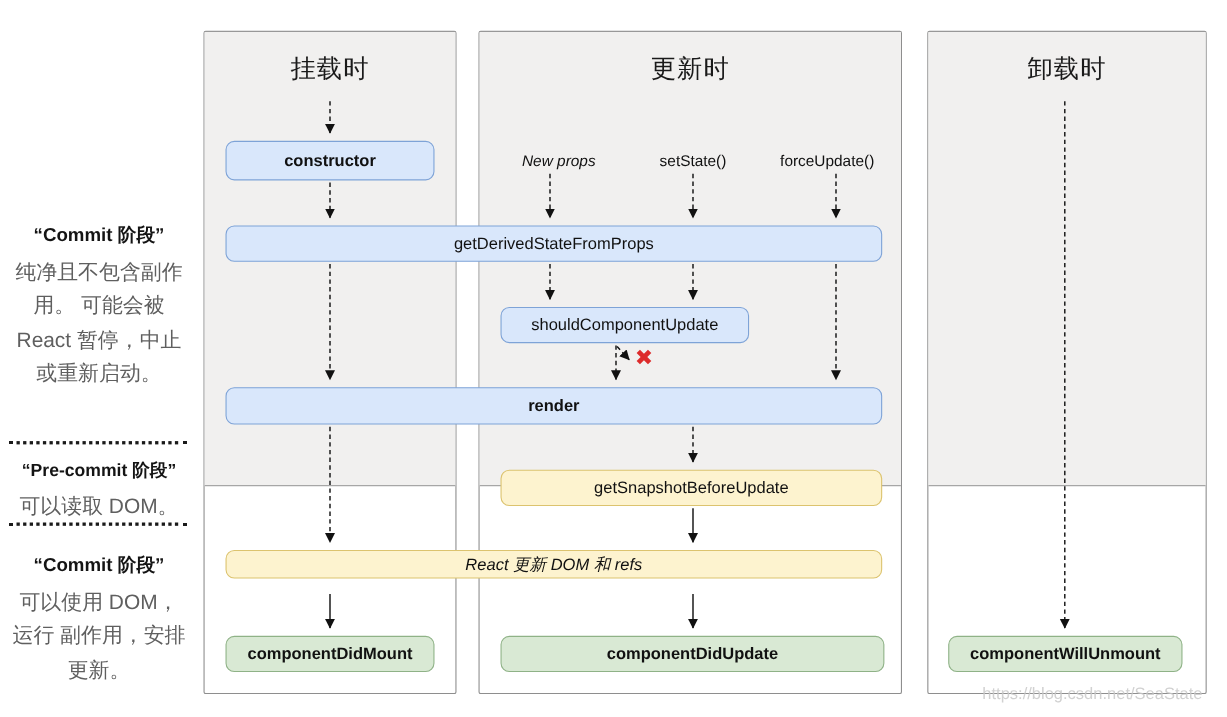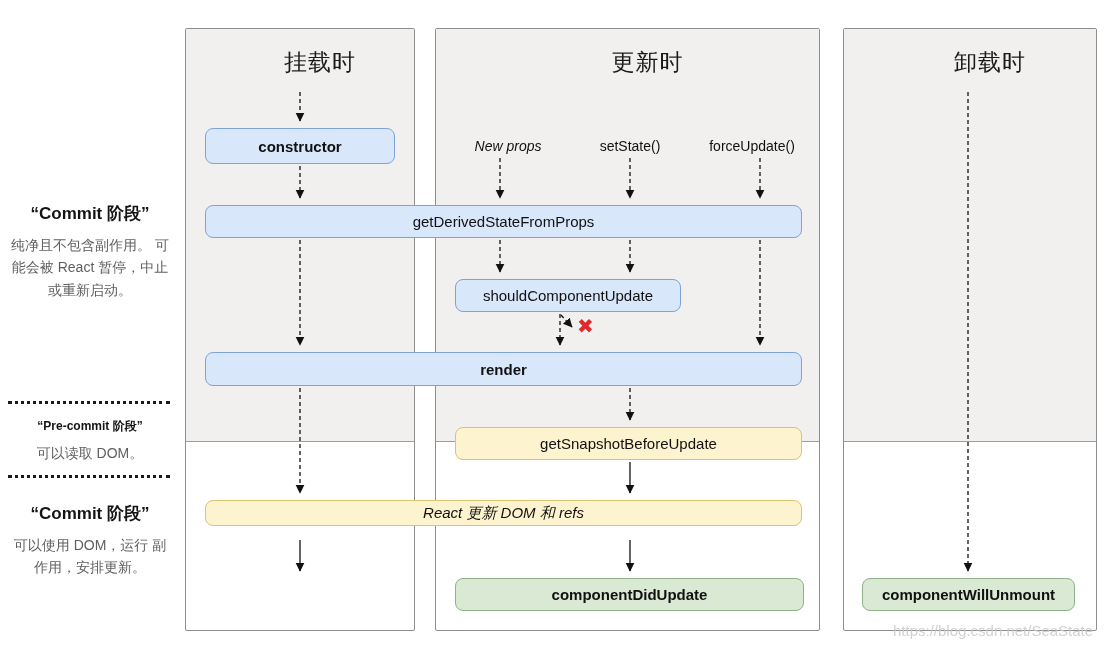--- a/index.html
+++ b/index.html
@@ -3,59 +3,59 @@
 <meta charset="utf-8">
 <style>
   html,body{margin:0;padding:0;background:#fff;}
   .canvas{
     position:relative;width:1115px;height:652px;background:#fff;overflow:hidden;
     font-family:"Liberation Sans","DejaVu Sans",sans-serif;color:#111;
   }
   
   .col{position:absolute;top:28px;height:603px;background:#fff;border:1.5px solid #8e8e8e;border-radius:2px;box-sizing:border-box;}
   .col-gray{position:absolute;left:0;top:0;width:100%;height:412px;background:var(--phase-bg,#f1f0ef);border-bottom:1px solid #9e9e9e;}
-  .col-title{position:absolute;top:18px;width:100%;text-align:center;font-size:23px;letter-spacing:1px;color:#1a1a1a;padding-left:20px;}
+  .col-title{position:absolute;top:18px;width:100%;text-align:center;font-size:23px;letter-spacing:1px;color:#1a1a1a;}
   
   .box{
     position:absolute;display:flex;align-items:center;justify-content:center;
     border-radius:8px;border:1.4px solid;box-sizing:border-box;font-size:15px;z-index:2;
     background:#fff;
   }
   .box.blue{background:var(--box-blue,#d9e7fb);border-color:var(--box-blue-border,#7ea3d7);}
   .box.yellow{background:var(--box-yellow,#fdf3cf);border-color:var(--box-yellow-border,#dcc36e);}
   .box.green{background:var(--box-green,#d9e9d4);border-color:var(--box-green-border,#8fb287);}
   .box.bold{font-weight:bold;}
   .box.italic{font-style:italic;}
   
   .trigger{position:absolute;transform:translateX(-50%);font-size:14px;white-space:nowrap;color:#111;}
   .trigger.italic{font-style:italic;}
   
   .phase{position:absolute;left:4px;width:172px;text-align:center;}
   .phase-title{font-size:17px;font-weight:bold;color:#141414;}
-  .phase-desc{margin:9px auto 0;font-size:14px;line-height:1.6;color:#5f5f5f;}
+  .phase-desc{margin:9px auto 0;font-size:19px;line-height:1.6;color:#5f5f5f;}
   .dotted-sep{position:absolute;left:8px;width:162px;height:0;border-top:3px dotted #1a1a1a;}
   
   .arrows{position:absolute;left:0;top:0;z-index:3;pointer-events:none;}
   
   .reject{position:absolute;left:577px;top:316px;font-size:20px;font-weight:bold;color:var(--reject,#dd2b2b);z-index:4;line-height:1;}
   
   .watermark{position:absolute;left:893px;top:622px;font-size:15px;color:#c9c9c9;opacity:.85;z-index:6;white-space:nowrap;}
 </style>
 </head>
 <body>
 
 <div class="canvas">
 
   <div class="phase" style="top:202px;">
     <div class="phase-title">“Commit 阶段”</div>
     <div class="phase-desc" style="width:160px;">纯净且不包含副作用。 可能会被 React 暂停，中止或重新启动。</div>
   </div>
   <div class="dotted-sep" style="top:401px;"></div>
   <div class="phase" style="top:418px;">
-    <div class="phase-title" style="font-size:12px;">“Pre-commit 阶段”</div>
+    <div class="phase-title" style="font-size:16px;">“Pre-commit 阶段”</div>
     <div class="phase-desc" style="width:160px;margin-top:7px;">可以读取 DOM。</div>
   </div>
   <div class="dotted-sep" style="top:475px;"></div>
   <div class="phase" style="top:502px;">
     <div class="phase-title">“Commit 阶段”</div>
     <div class="phase-desc" style="width:158px;">可以使用 DOM，运行 副作用，安排更新。</div>
   </div>
 
   <div class="col" style="left:185px;width:230px;">
     <div class="col-gray"></div>
@@ -73,20 +73,21 @@
   <span class="trigger italic" style="left:508px;top:138px;">New props</span>
   <span class="trigger" style="left:630px;top:138px;">setState()</span>
   <span class="trigger" style="left:752px;top:138px;">forceUpdate()</span>
 
   <div class="box blue bold" style="left:205px;top:128px;width:190px;height:36px;">constructor</div>
   <div class="box blue" style="left:455px;top:279px;width:226px;height:33px;">shouldComponentUpdate</div>
   <div class="box blue" style="left:205px;top:205px;width:597px;height:33px;">getDerivedStateFromProps</div>
   <div class="box blue bold" style="left:205px;top:352px;width:597px;height:34px;">render</div>
   <div class="box yellow" style="left:455px;top:427px;width:347px;height:33px;">getSnapshotBeforeUpdate</div>
   <div class="box yellow italic" style="left:205px;top:500px;width:597px;height:26px;">React 更新 DOM 和 refs</div>
+  <div class="box green bold" style="left:205px;top:578px;width:190px;height:33px;">componentDidMount</div>
   <div class="box green bold" style="left:455px;top:578px;width:349px;height:33px;">componentDidUpdate</div>
   <div class="box green bold" style="left:862px;top:578px;width:213px;height:33px;">componentWillUnmount</div>
 
   <span class="reject">✖</span>
 
   <svg class="arrows" width="1115" height="652">
     <defs>
       <marker id="ah" markerWidth="8" markerHeight="8" refX="6.5" refY="3.5" orient="auto">
         <path d="M0,0 L7,3.5 L0,7 z" fill="#111"></path>
       </marker>

